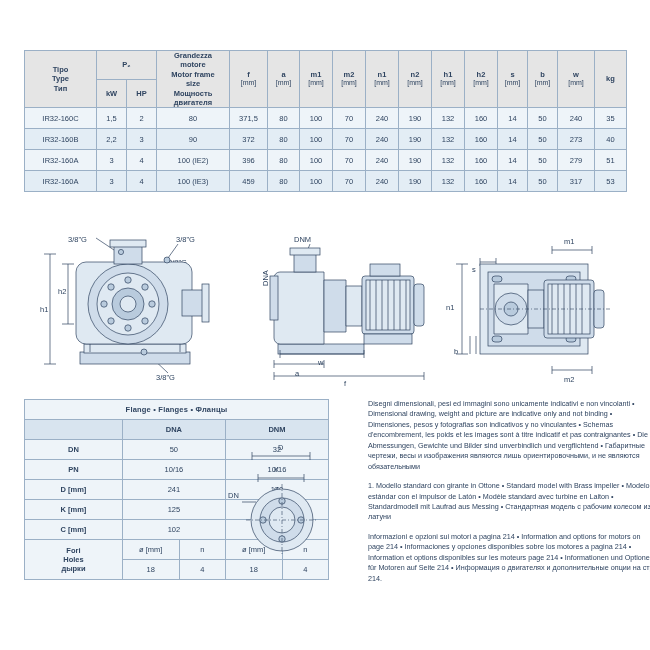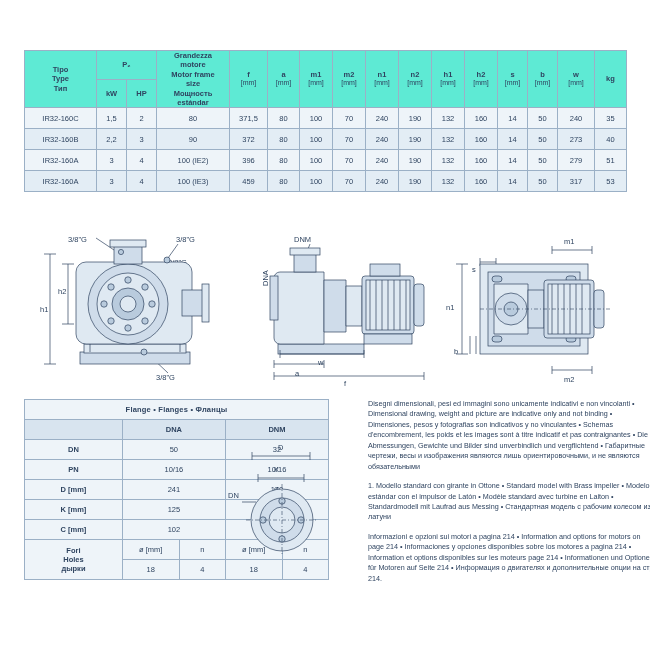--- a/index.html
+++ b/index.html
@@ -19,21 +19,21 @@
   table.spec th, table.spec td{
     border:1px solid #9bb0c6;
     font-size:7.5px;
     text-align:center;
     vertical-align:middle;
     color:#2f4460;
     padding:0;
     height:17px;
   }
   table.spec thead th{
-    background:#5eead4;
+    background:#e5e5e5;
     font-weight:bold;
     line-height:1.25;
   }
   table.spec tbody td{
     background:#eef4f9;
     height:20px;
   }
   table.spec tbody tr:nth-child(even) td{background:#e3edf5;}
   td.first,th.first{text-align:left;padding-left:8px;}
   .unit{display:block;font-weight:normal;font-size:7px;}
@@ -109,21 +109,21 @@
             <div>Type</div>
             <div>Тип</div>
           </th>
           <th colspan="2">P₂</th>
           <th rowspan="2">
             <div>Grandezza</div>
             <div>motore</div>
             <div>Motor frame</div>
             <div>size</div>
             <div>Мощность</div>
-            <div>estándar</div>
+            <div>двигателя</div>
           </th>
           <th rowspan="2">
             <span>f</span>
             <span class="unit">[mm]</span>
           </th>
           <th rowspan="2">
             <span>a</span>
             <span class="unit">[mm]</span>
           </th>
           <th rowspan="2">

